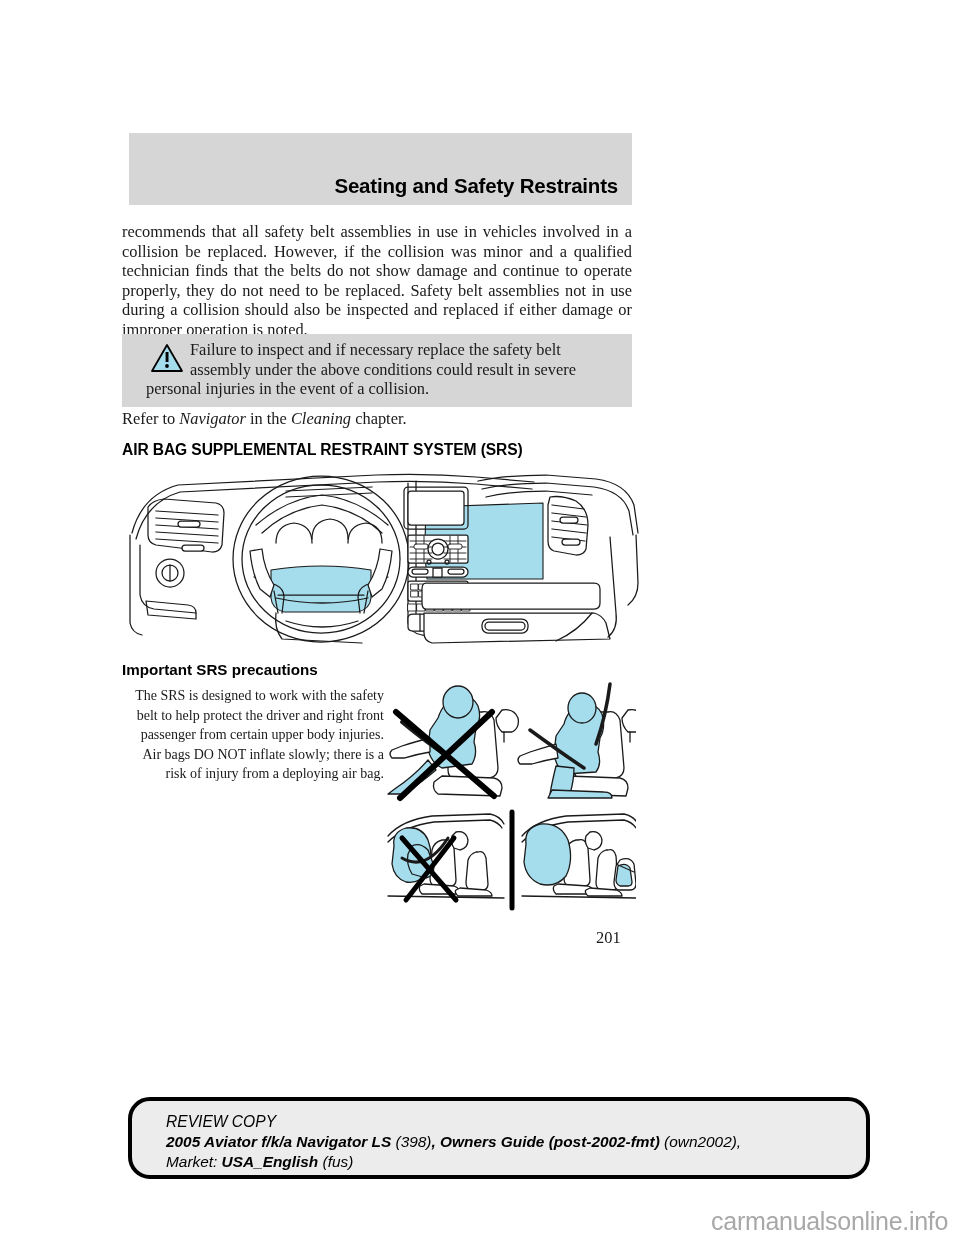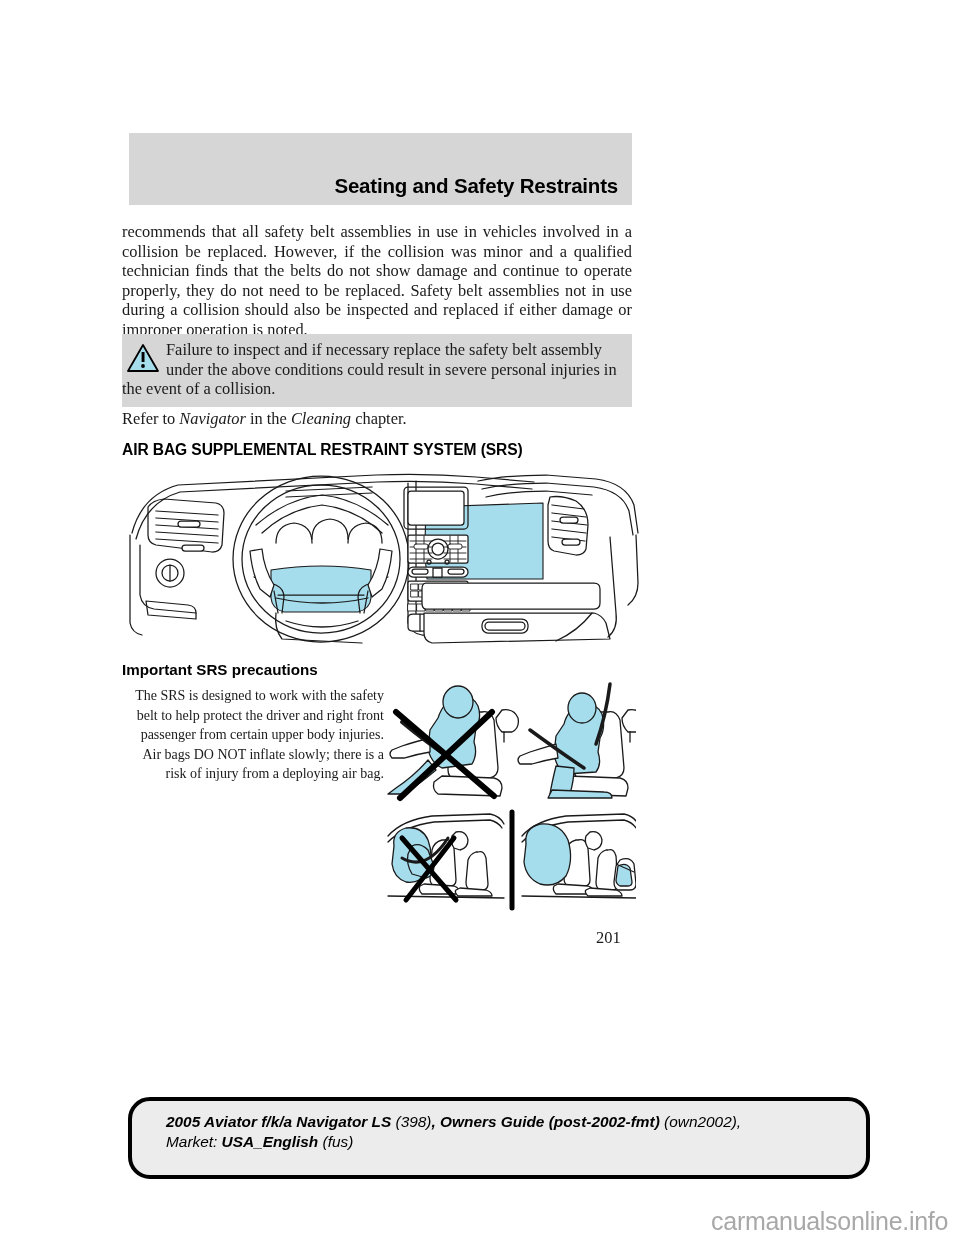--- a/index.html
+++ b/index.html
@@ -57,21 +57,21 @@
   #intro-para { top: 222px; position: absolute; left: 122px; width: 510px; }
 
   
   .warning-box {
     position: absolute;
     left: 122px;
     top: 334px;
     width: 510px;
     min-height: 62px;
     background: #d6d6d6;
-    padding: 6px 8px 8px 0;
+    padding: 6px 8px 8px 24px;
     box-sizing: border-box;
   }
   .warn-icon {
     float: left;
     width: 34px;
     height: 30px;
     margin: 3px 6px 0 4px;
   }
   .warn-text {
     font-family: "Liberation Serif", serif;
@@ -461,20 +461,23 @@
         <path d="M98,64 Q106,60 110,66 L112,80 Q112,84 108,84 L100,84 Q96,82 96,78 Z" fill="#a6dded"></path>
         <path d="M96,62 L114,70" stroke-width="1.1"></path>
       </g>
     </g>
   </svg>
 
   <div class="page-number">201</div>
 
   <div class="review-box">
     <div class="review-line">
+      <span class="rv-copy">REVIEW COPY</span>
+    </div>
+    <div class="review-line">
       <span class="rv-bold">2005 Aviator f/k/a Navigator LS</span>
       <span class="rv-italic">(398)</span><span class="rv-bold">,</span>
       <span class="rv-bold">Owners Guide (post-2002-fmt)</span>
       <span class="rv-italic">(own2002),</span>
     </div>
     <div class="review-line">
       <span class="rv-italic">Market:</span>
       <span class="rv-bold">USA_English</span>
       <span class="rv-italic">(fus)</span>
     </div>

